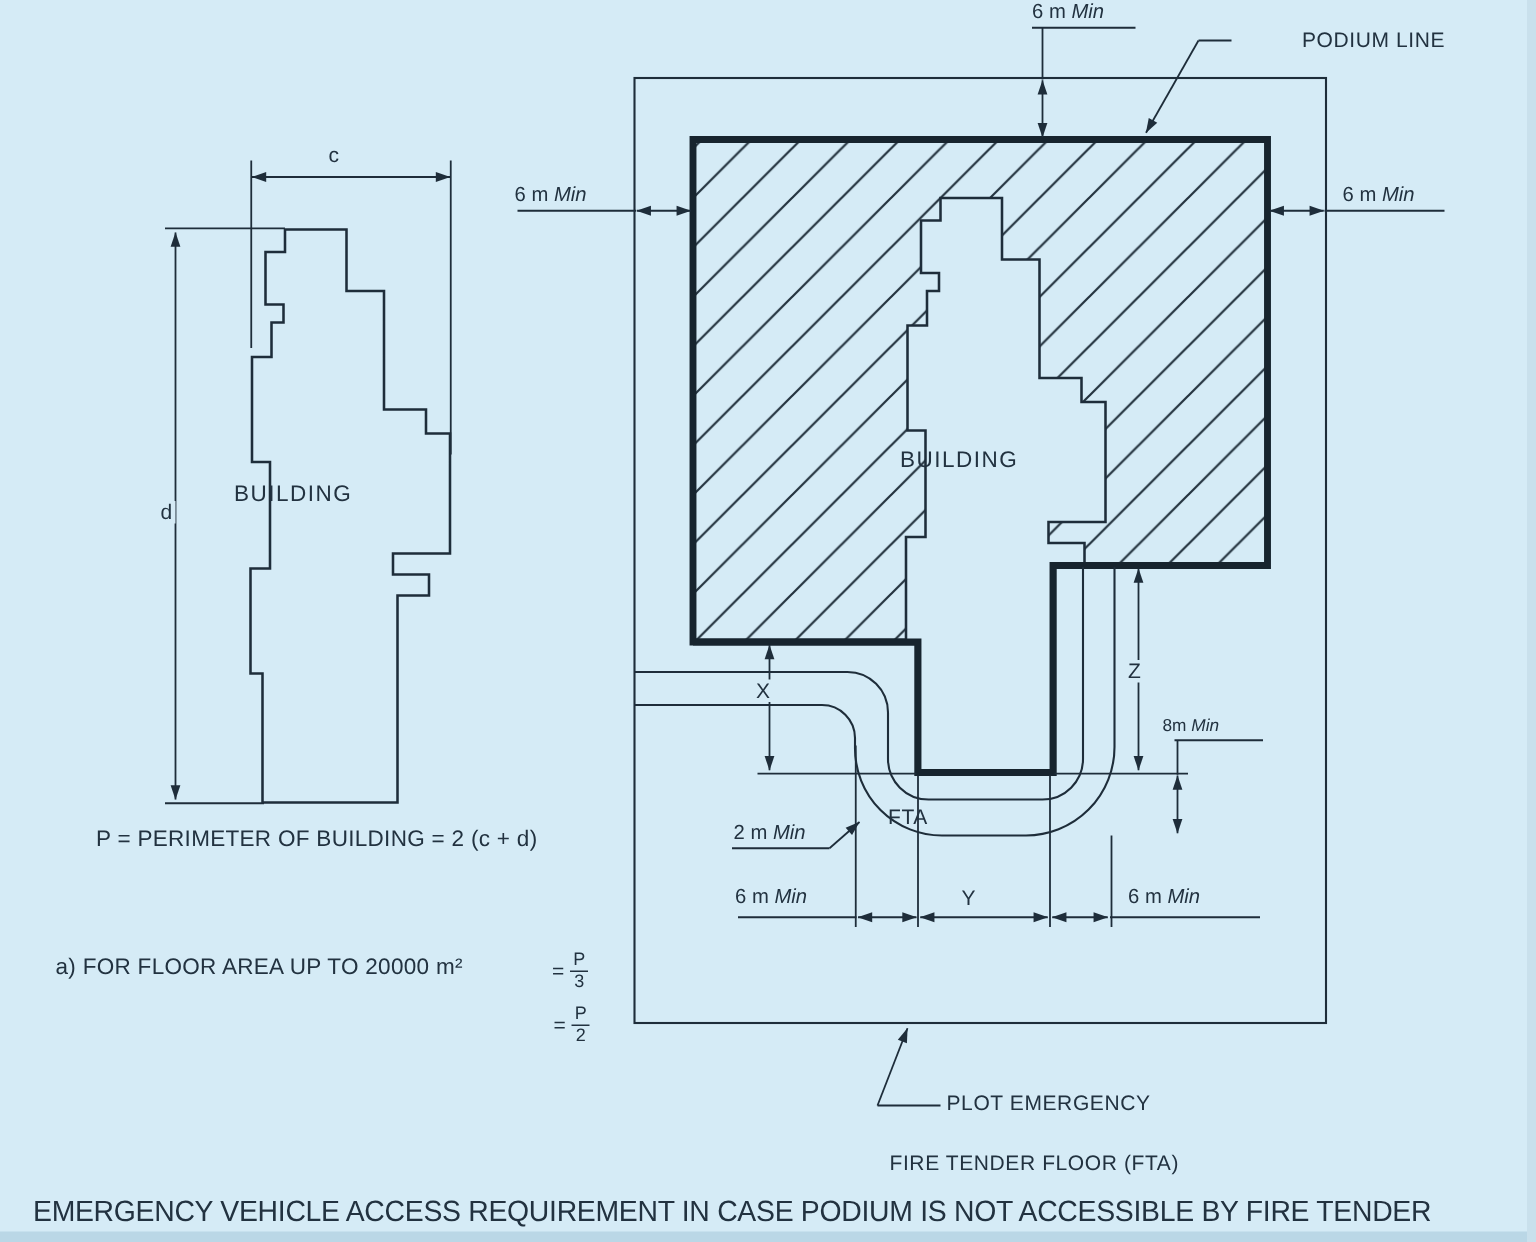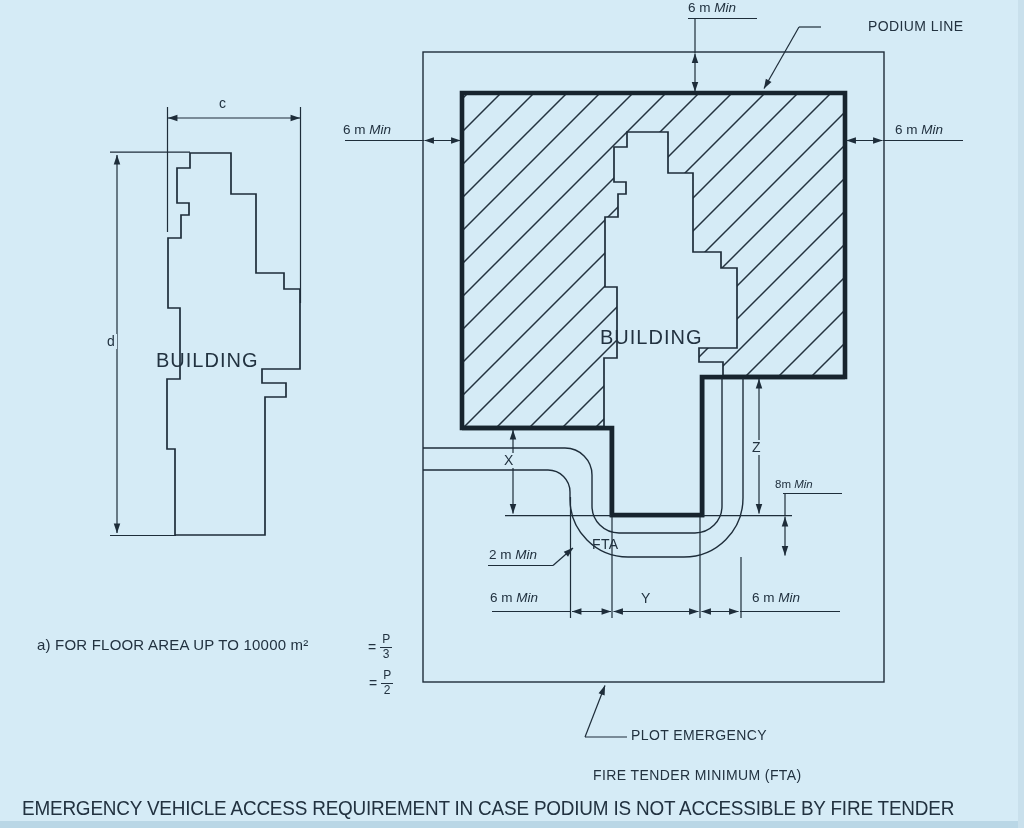--- a/index.html
+++ b/index.html
@@ -9,21 +9,21 @@
     font-family:"Liberation Sans","DejaVu Sans",sans-serif;
     color:#223240;
   }
   #diagram-svg{position:absolute;left:0;top:0;}
   .lbl{position:absolute;white-space:nowrap;line-height:1.05;}
   .ctr{}
   .dim{font-size:13.5px;}
   .dim i{font-style:italic;}
   .axis{font-size:14px;}
   .bg{background:#d5ebf6;padding:0 2px;}
-  .bldg{font-size:20px;letter-spacing:1px;margin-top:28px;}
+  .bldg{font-size:15px;letter-spacing:1px;}
   .callout{font-size:14px;letter-spacing:.4px;}
   .formula{font-size:15px;letter-spacing:.2px;}
   .eqval{position:absolute;font-size:14px;}
   .frac{display:inline-block;vertical-align:middle;text-align:center;font-size:12px;line-height:1.1;margin-left:4px;position:relative;top:-1px;}
   .frac .num{display:block;border-bottom:1.3px solid #223240;padding:0 2px 0.5px 2px;}
   .frac .den{display:block;padding-top:0.5px;}
   .caption{font-size:19.5px;letter-spacing:-0.2px;transform:scaleX(.97);transform-origin:left center;}
   .small-dim{font-size:11.5px;}
 </style>
 </head>
@@ -145,30 +145,31 @@
   <div class="lbl callout ctr" style="left:592px;top:537px;width:60px"><span>FTA</span></div>
 
   <div class="lbl dim ctr" style="left:489px;top:548px;width:64px"><span>2 m</span> <i>Min</i></div>
 
   <div class="lbl dim ctr" style="left:490px;top:591px;width:70px"><span>6 m</span> <i>Min</i></div>
 
   <div class="lbl axis ctr" style="left:641px;top:591px;width:30px"><span>Y</span></div>
 
   <div class="lbl dim ctr" style="left:752px;top:591px;width:70px"><span>6 m</span> <i>Min</i></div>
 
+  <div class="lbl formula" style="left:64px;top:552px"><span>P = PERIMETER OF BUILDING = 2 (c + d)</span></div>
 
 
-  <div class="lbl formula" style="left:37px;top:637px"><span>a) FOR FLOOR AREA UP TO 10000 m²</span></div>
+  <div class="lbl formula" style="left:37px;top:637px"><span>a) FOR FLOOR AREA UP TO 20000 m²</span></div>
   <div class="eqval" style="left:368px;top:634px">
     <span>=</span><span class="frac"><span class="num">P</span><span class="den">3</span></span>
   </div>
 
   <div class="eqval" style="left:369px;top:670px">
     <span>=</span><span class="frac"><span class="num">P</span><span class="den">2</span></span>
   </div>
 
   <div class="lbl callout" style="left:631px;top:728px"><span>PLOT EMERGENCY</span></div>
 
-  <div class="lbl callout" style="left:593px;top:768px"><span>FIRE TENDER MINIMUM (FTA)</span></div>
+  <div class="lbl callout" style="left:593px;top:768px"><span>FIRE TENDER FLOOR (FTA)</span></div>
 
   <div class="lbl caption" style="left:22px;top:798px"><span>EMERGENCY VEHICLE ACCESS REQUIREMENT IN CASE PODIUM IS NOT ACCESSIBLE BY FIRE TENDER</span></div>
 
 </div>
 
 </body></html>

